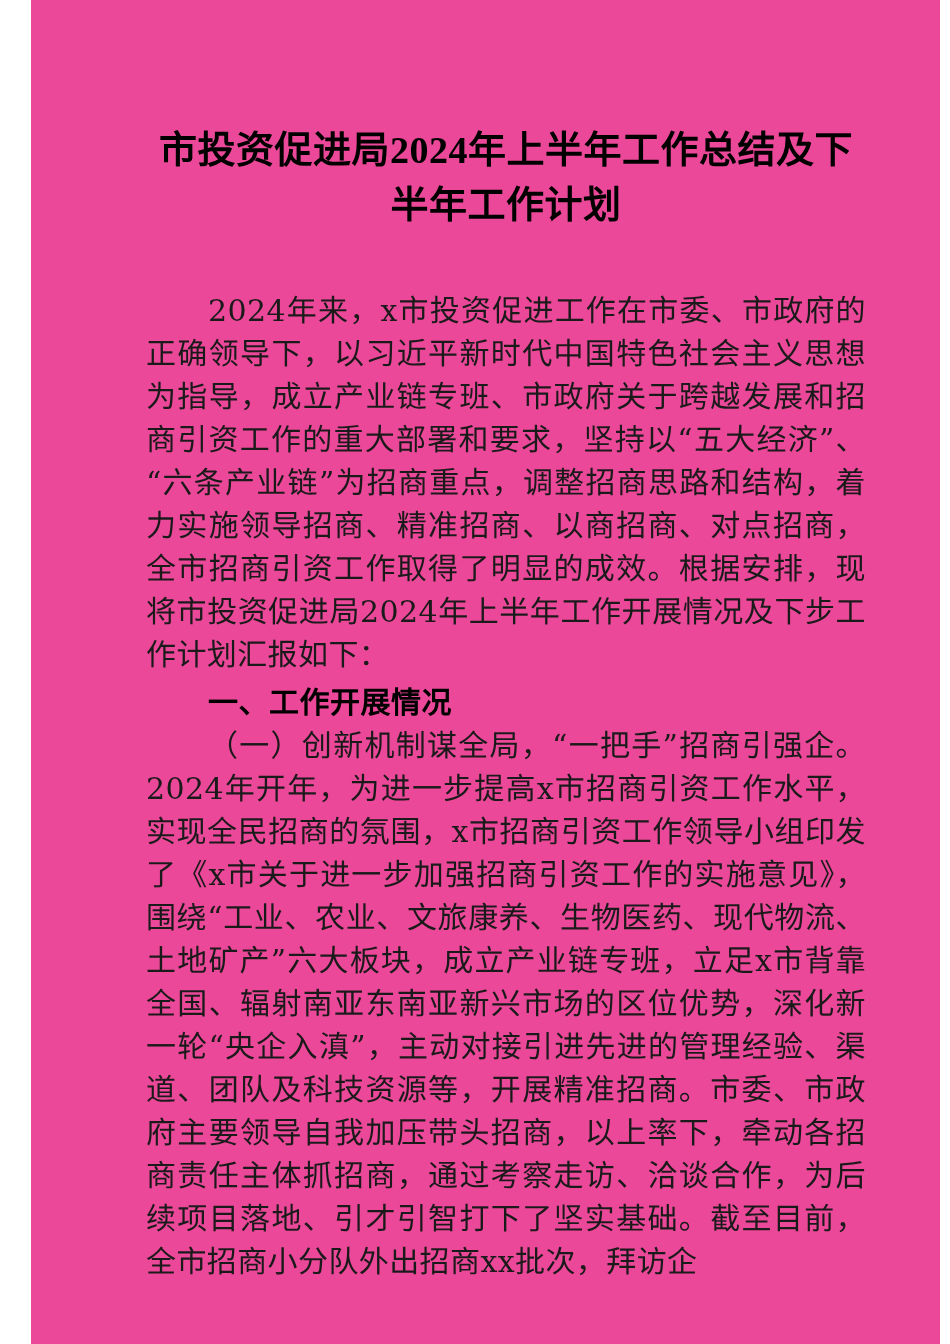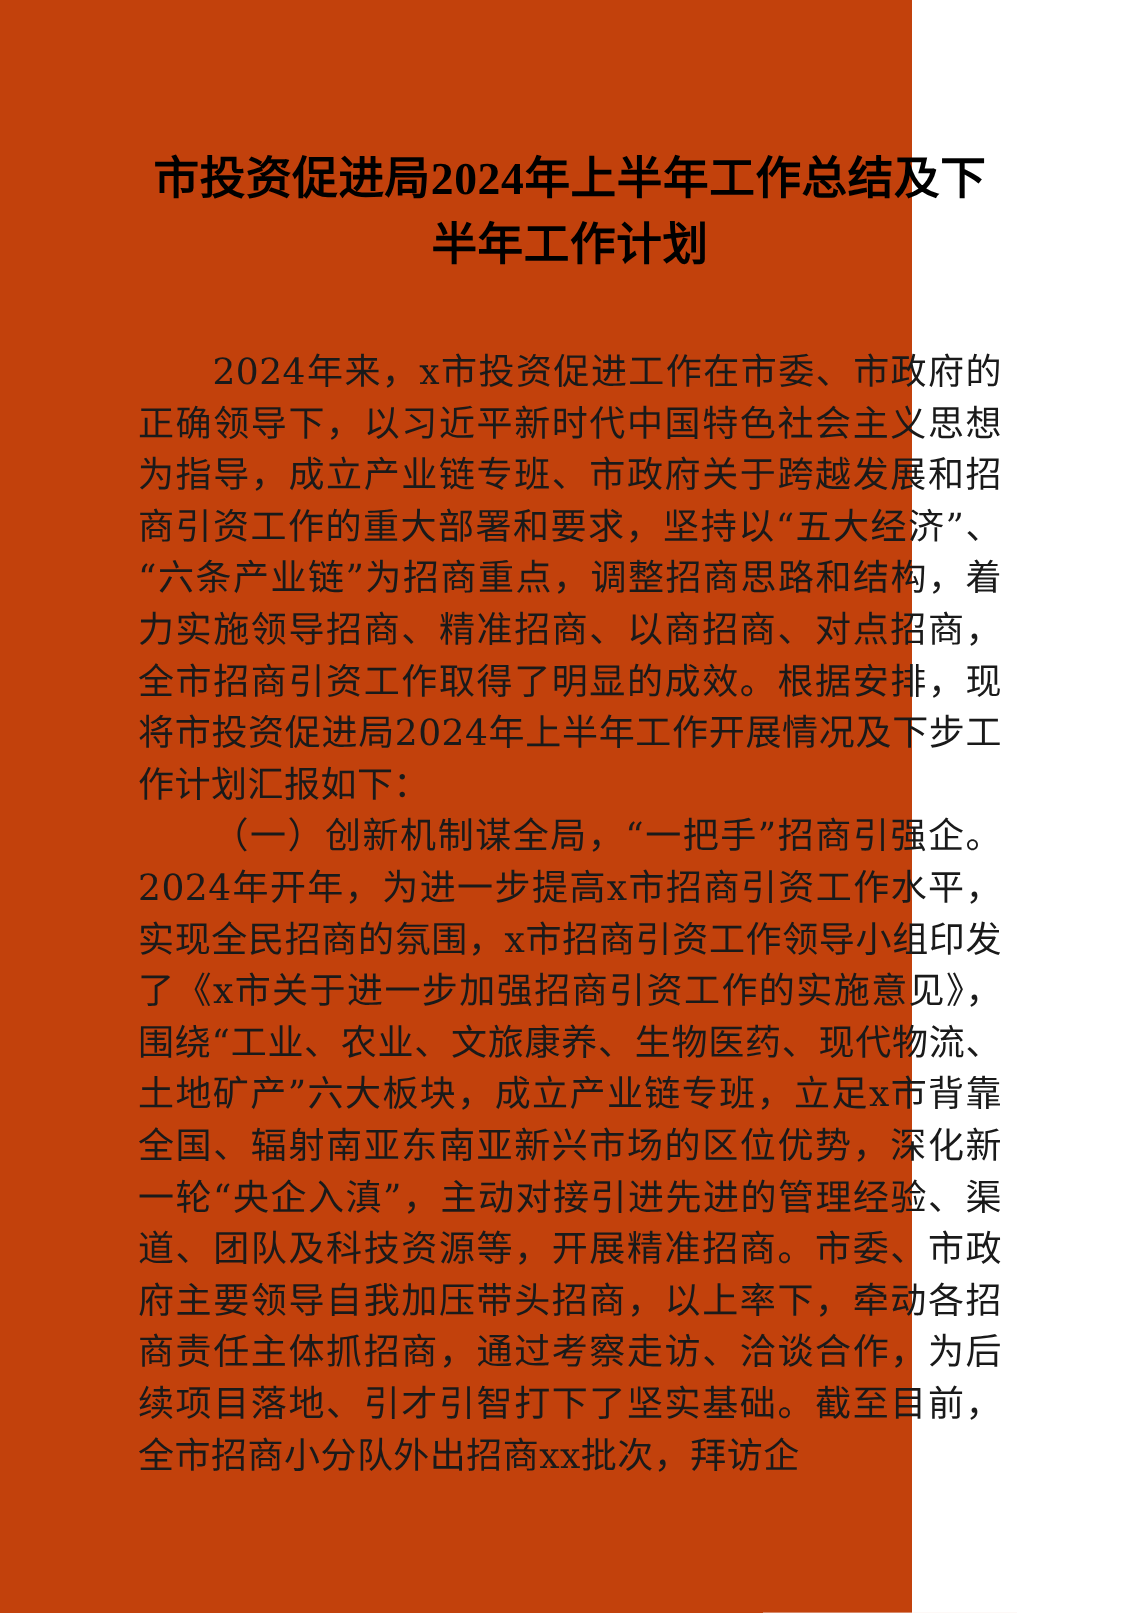--- a/index.html
+++ b/index.html
@@ -12,24 +12,25 @@
     width: 950px;
     height: 1344px;
     overflow: hidden;
     font-family: "Liberation Serif", "DejaVu Serif", serif;
     color: #000000;
     -webkit-font-smoothing: antialiased;
   }
 
   .page {
     position: relative;
-    width: 760px;
+    width: 909px;
     height: 1344px;
-    background: #c2410c;
+    background: #ec4899;
     box-sizing: border-box;
+    margin-left: 31px;
   }
 
   .content-area {
     position: absolute;
     left: 115px;
     top: 0;
     width: 720px;
   }
 
   
@@ -86,17 +87,18 @@
 
 <div class="page">
   <div class="content-area">
 
     <h1 class="doc-title">
       <span>市投资促进局2024年上半年工作总结及下半</span><span>年工作计划</span>
     </h1>
 
     <p class="body-para para-first">2024年来，x市投资促进工作在市委、市政府的正确领导下，以习近平新时代中国特色社会主义思想为指导，成立产业链专班、市政府关于跨越发展和招商引资工作的重大部署和要求，坚持以“五大经济”、“六条产业链”为招商重点，调整招商思路和结构，着力实施领导招商、精准招商、以商招商、对点招商，全市招商引资工作取得了明显的成效。根据安排，现将市投资促进局2024年上半年工作开展情况及下步工作计划汇报如下：</p>
 
+    <h2 class="section-heading">一、工作开展情况</h2>
 
     <p class="body-para sub-para">（一）创新机制谋全局，“一把手”招商引强企。2024年开年，为进一步提高x市招商引资工作水平，实现全民招商的氛围，x市招商引资工作领导小组印发了《x市关于进一步加强招商引资工作的实施意见》，围绕“工业、农业、文旅康养、生物医药、现代物流、土地矿产”六大板块，成立产业链专班，立足x市背靠全国、辐射南亚东南亚新兴市场的区位优势，深化新一轮“央企入滇”，主动对接引进先进的管理经验、渠道、团队及科技资源等，开展精准招商。市委、市政府主要领导自我加压带头招商，以上率下，牵动各招商责任主体抓招商，通过考察走访、洽谈合作，为后续项目落地、引才引智打下了坚实基础。截至目前，全市招商小分队外出招商xx批次，拜访企</p>
 
   </div>
 </div>
 
 </body></html>

